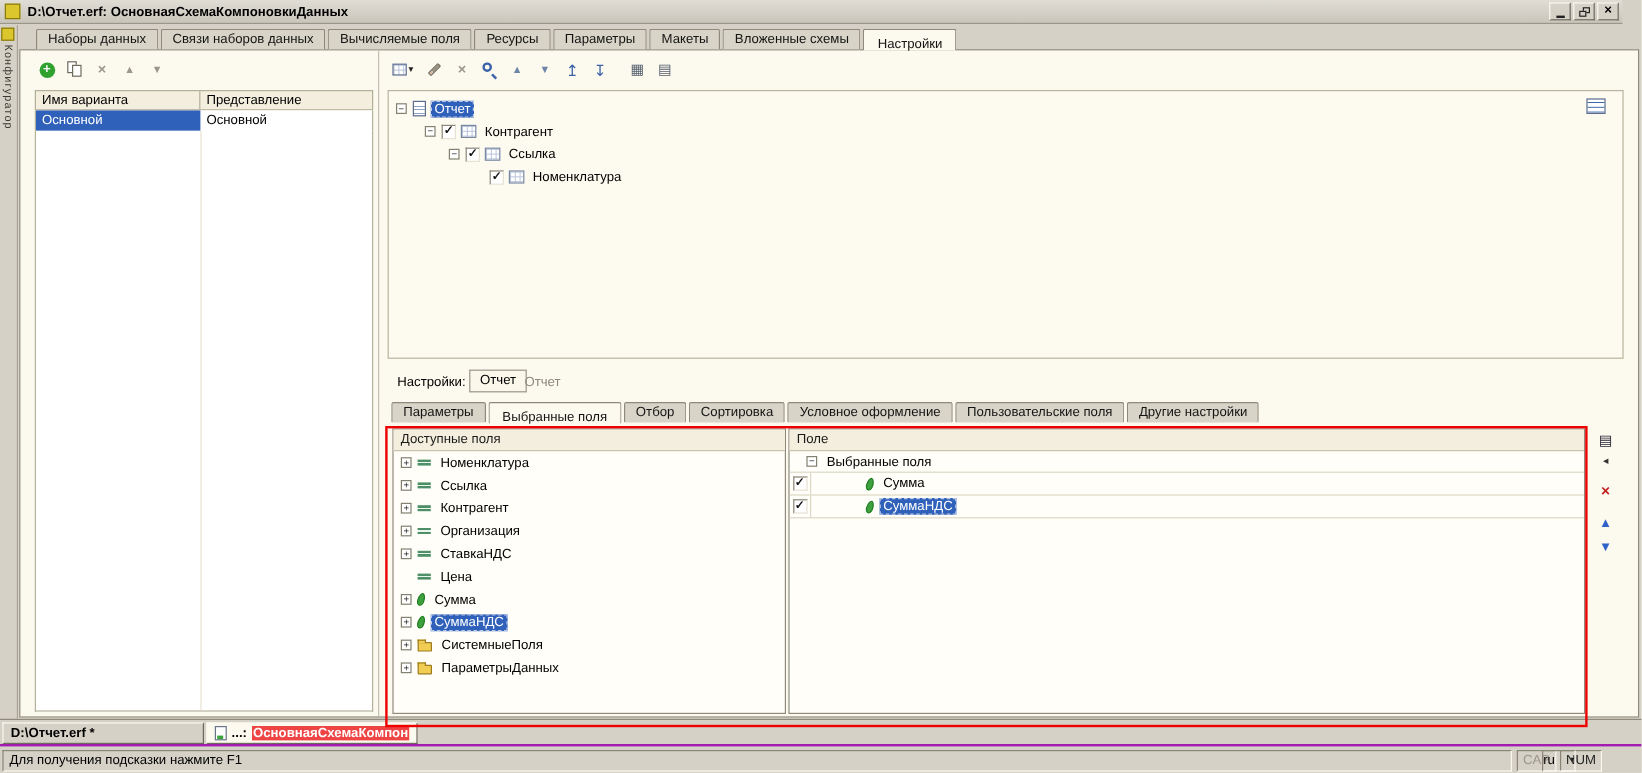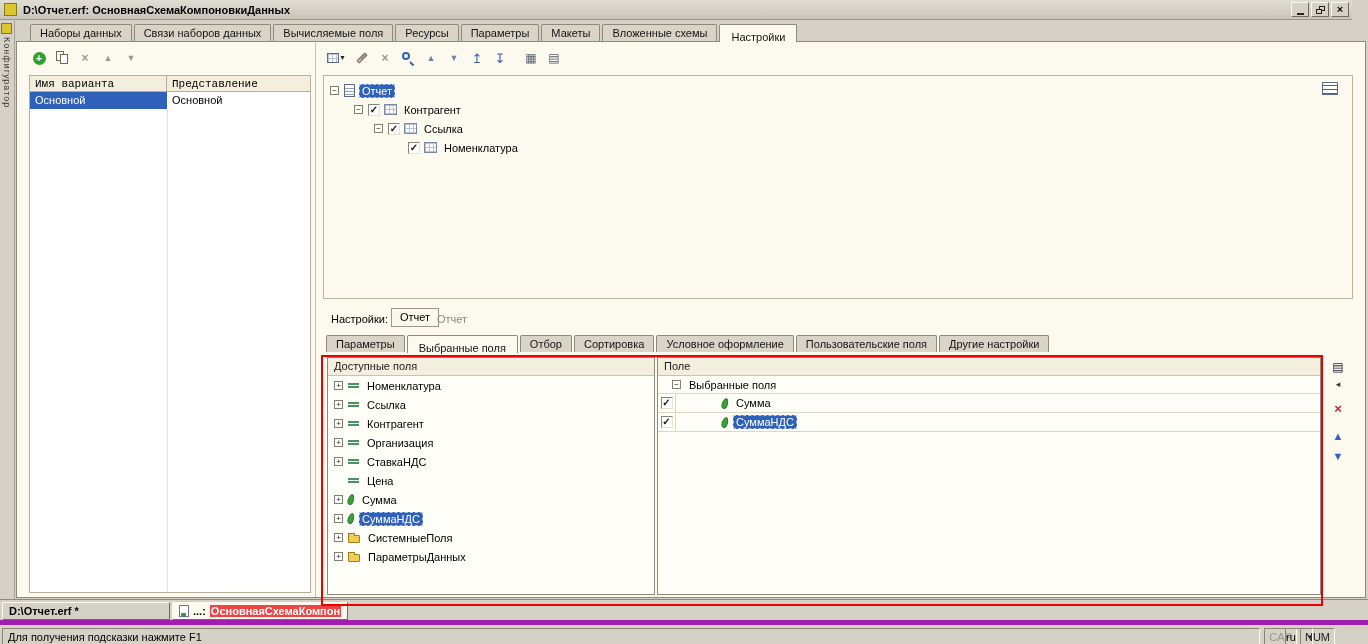--- a/index.html
+++ b/index.html
@@ -65,21 +65,21 @@
     border:1px solid #6e6a5c; border-radius:1px; transform:rotate(-45deg); }
   .ic-mag { position:relative; width:13px; height:13px; }
   .ic-mag i:first-child { position:absolute; left:0; top:0; width:8px; height:8px; border:2px solid #3b62a8; border-radius:50%; }
   .ic-mag i:last-child  { position:absolute; left:8px; top:9px; width:5px; height:2px; background:#3b62a8; transform:rotate(45deg); transform-origin:left center; }
   .blu { color:#6e86aa; }
   .nav { color:#3b62a8; font-size:13px; line-height:13px; }
   .grp { color:#55606e; font-size:12px; line-height:12px; }
 
   
   #variants-table { position:absolute; left:12px; top:33px; width:282px; }
-  .vhead { display:flex; height:17px; background:#f3eedd; border:1px solid #b5b09c;font-family:Liberation Mono, monospace; }
+  .vhead { display:flex; height:17px; background:#f3eedd; border:1px solid #b5b09c; }
   .vhead span { padding:2px 0 0 5px; }
   .vhead span:first-child { width:137px; border-right:1px solid #b5b09c; }
   .vhead span:last-child  { flex:1; }
   .vrow { display:flex; height:17px; border-left:1px solid #b5b09c; border-right:1px solid #b5b09c; background:#fff; }
   .vrow span { padding:2px 0 0 5px; }
   .vrow span:first-child { width:137px; background:#3061ba; color:#fff; }
   .vrow span:last-child  { flex:1; }
   .vbody { position:relative; height:484px; background:#fff; border:1px solid #b5b09c; border-top:none; }
   .vbody .coldiv { position:absolute; left:137px; top:0; bottom:0; width:1px; background:#e6e1d0; }
 
@@ -155,21 +155,21 @@
   .btab { position:absolute; top:2px; height:18px; display:flex; align-items:center; gap:4px;
     padding:0 6px; border:1px solid; border-color:#fbf8f0 #6f6a5e #6f6a5e #fbf8f0; background:#d5d1c7; white-space:nowrap; }
   #btab1 { left:2px; width:168px; }
   #btab2 { left:172px; width:176px; background:#fcf9ee; }
   .ic-doctab { position:relative; width:10px; height:12px; background:#fff; border:1px solid #6a7488; flex:none; }
   .ic-doctab::after { content:""; position:absolute; left:1px; top:7px; width:5px; height:3px; background:#3da23d; }
   .hl { background:#ef4444; color:#fff; padding:0 1px; }
 
   
   #statusbar { position:absolute; left:0; top:620px; width:1368px; height:24px;
-    background:#d5d1c7; border-top:5px solid #a21caf; }
+    background:#d5d1c7; border-top:2px solid #a21caf; }
   .scell { position:absolute; top:3px; height:18px; border:1px solid; border-color:#8a8578 #fbf8f0 #fbf8f0 #8a8578;
     display:flex; align-items:center; }
   #s-hint { left:2px; width:1258px; padding-left:5px; }
   #s-cap { left:1264px; width:33px; justify-content:center; color:#9b978a; }
   #s-num { left:1300px; width:35px; justify-content:center; color:#222; }
   #s-lang { left:1285px; width:28px; justify-content:space-between; gap:3px; }
   #s-lang .caret { font-size:7px; }
 </style>
 </head>
 <body>

